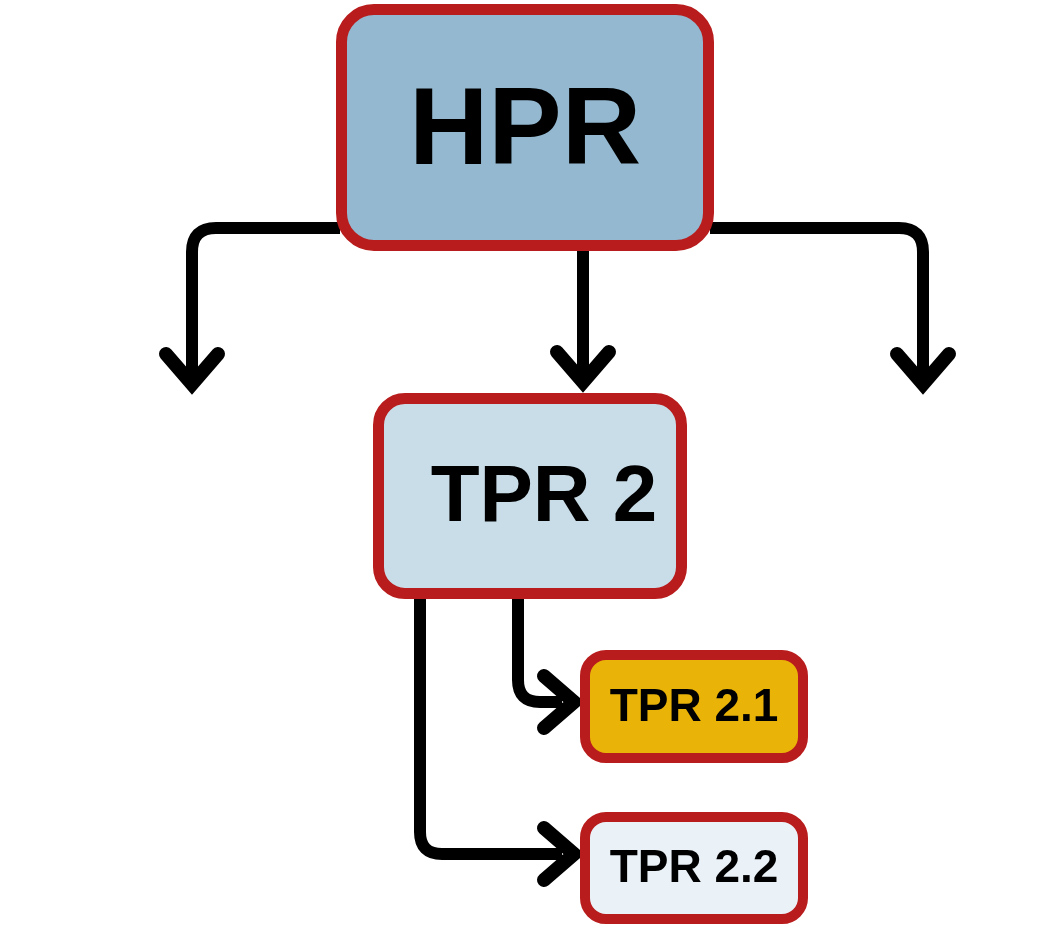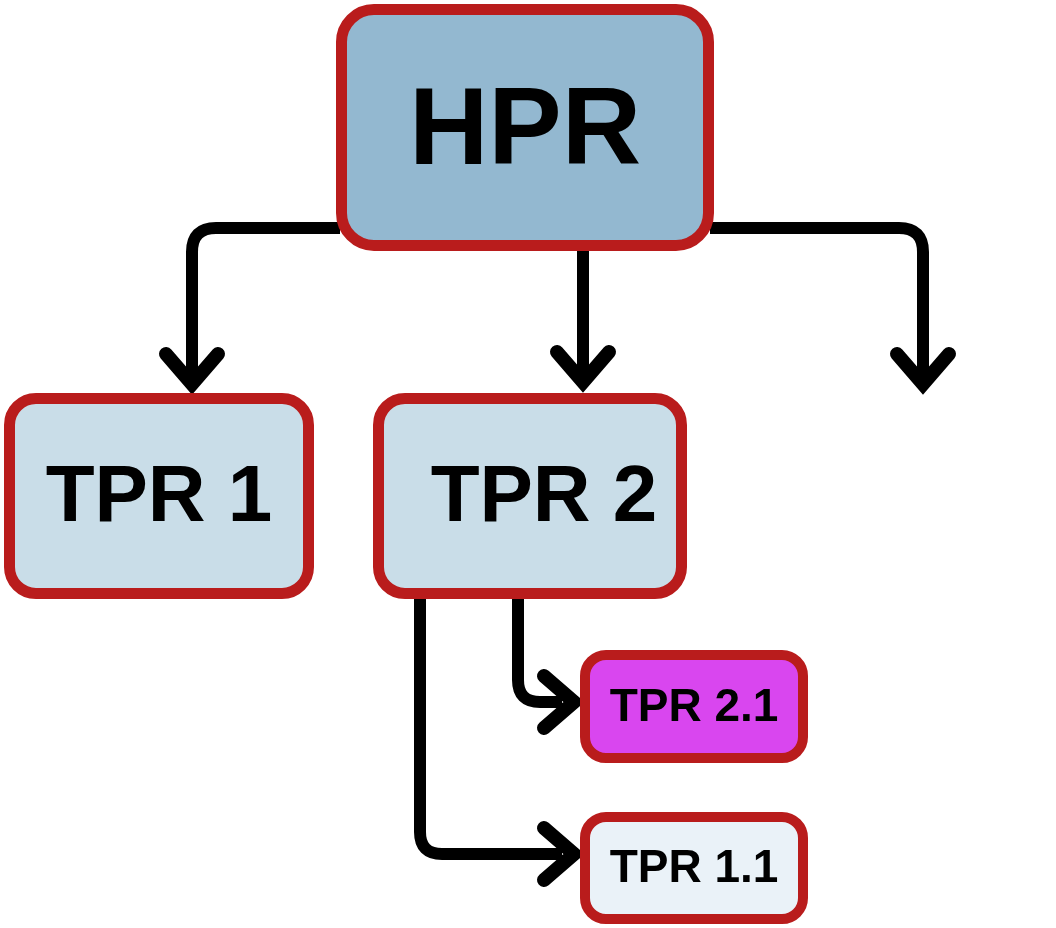--- a/index.html
+++ b/index.html
@@ -104,30 +104,27 @@
     <g>
       <path class="edge" d="M 420 596 L 420 832 Q 420 854 442 854 L 562 854"></path>
       <path class="arrowhead" d="M 544 828 L 574 854 L 544 880"></path>
     </g>
   </svg>
 
   <div class="node node-root" style="background: rgb(147, 184, 208);">
     <span class="node-label">HPR</span>
   </div>
 
-  <div class="node node-mid node-tpr1" style="background: rgb(201, 221, 232);">
-    <span class="node-label">TPR 1</span>
-  </div>
 
   <div class="node node-mid node-tpr2" style="background: rgb(201, 221, 232);">
     <span class="node-label">TPR 2</span>
   </div>
 
 
-  <div class="node node-leaf node-tpr21" style="background: #d946ef;">
+  <div class="node node-leaf node-tpr21" style="background: #eab308;">
     <span class="node-label">TPR 2.1</span>
   </div>
 
   <div class="node node-leaf node-tpr22" style="background: rgb(234, 242, 248);">
-    <span class="node-label">TPR 1.1</span>
+    <span class="node-label">TPR 2.2</span>
   </div>
 
 </div>
 
 </body></html>

